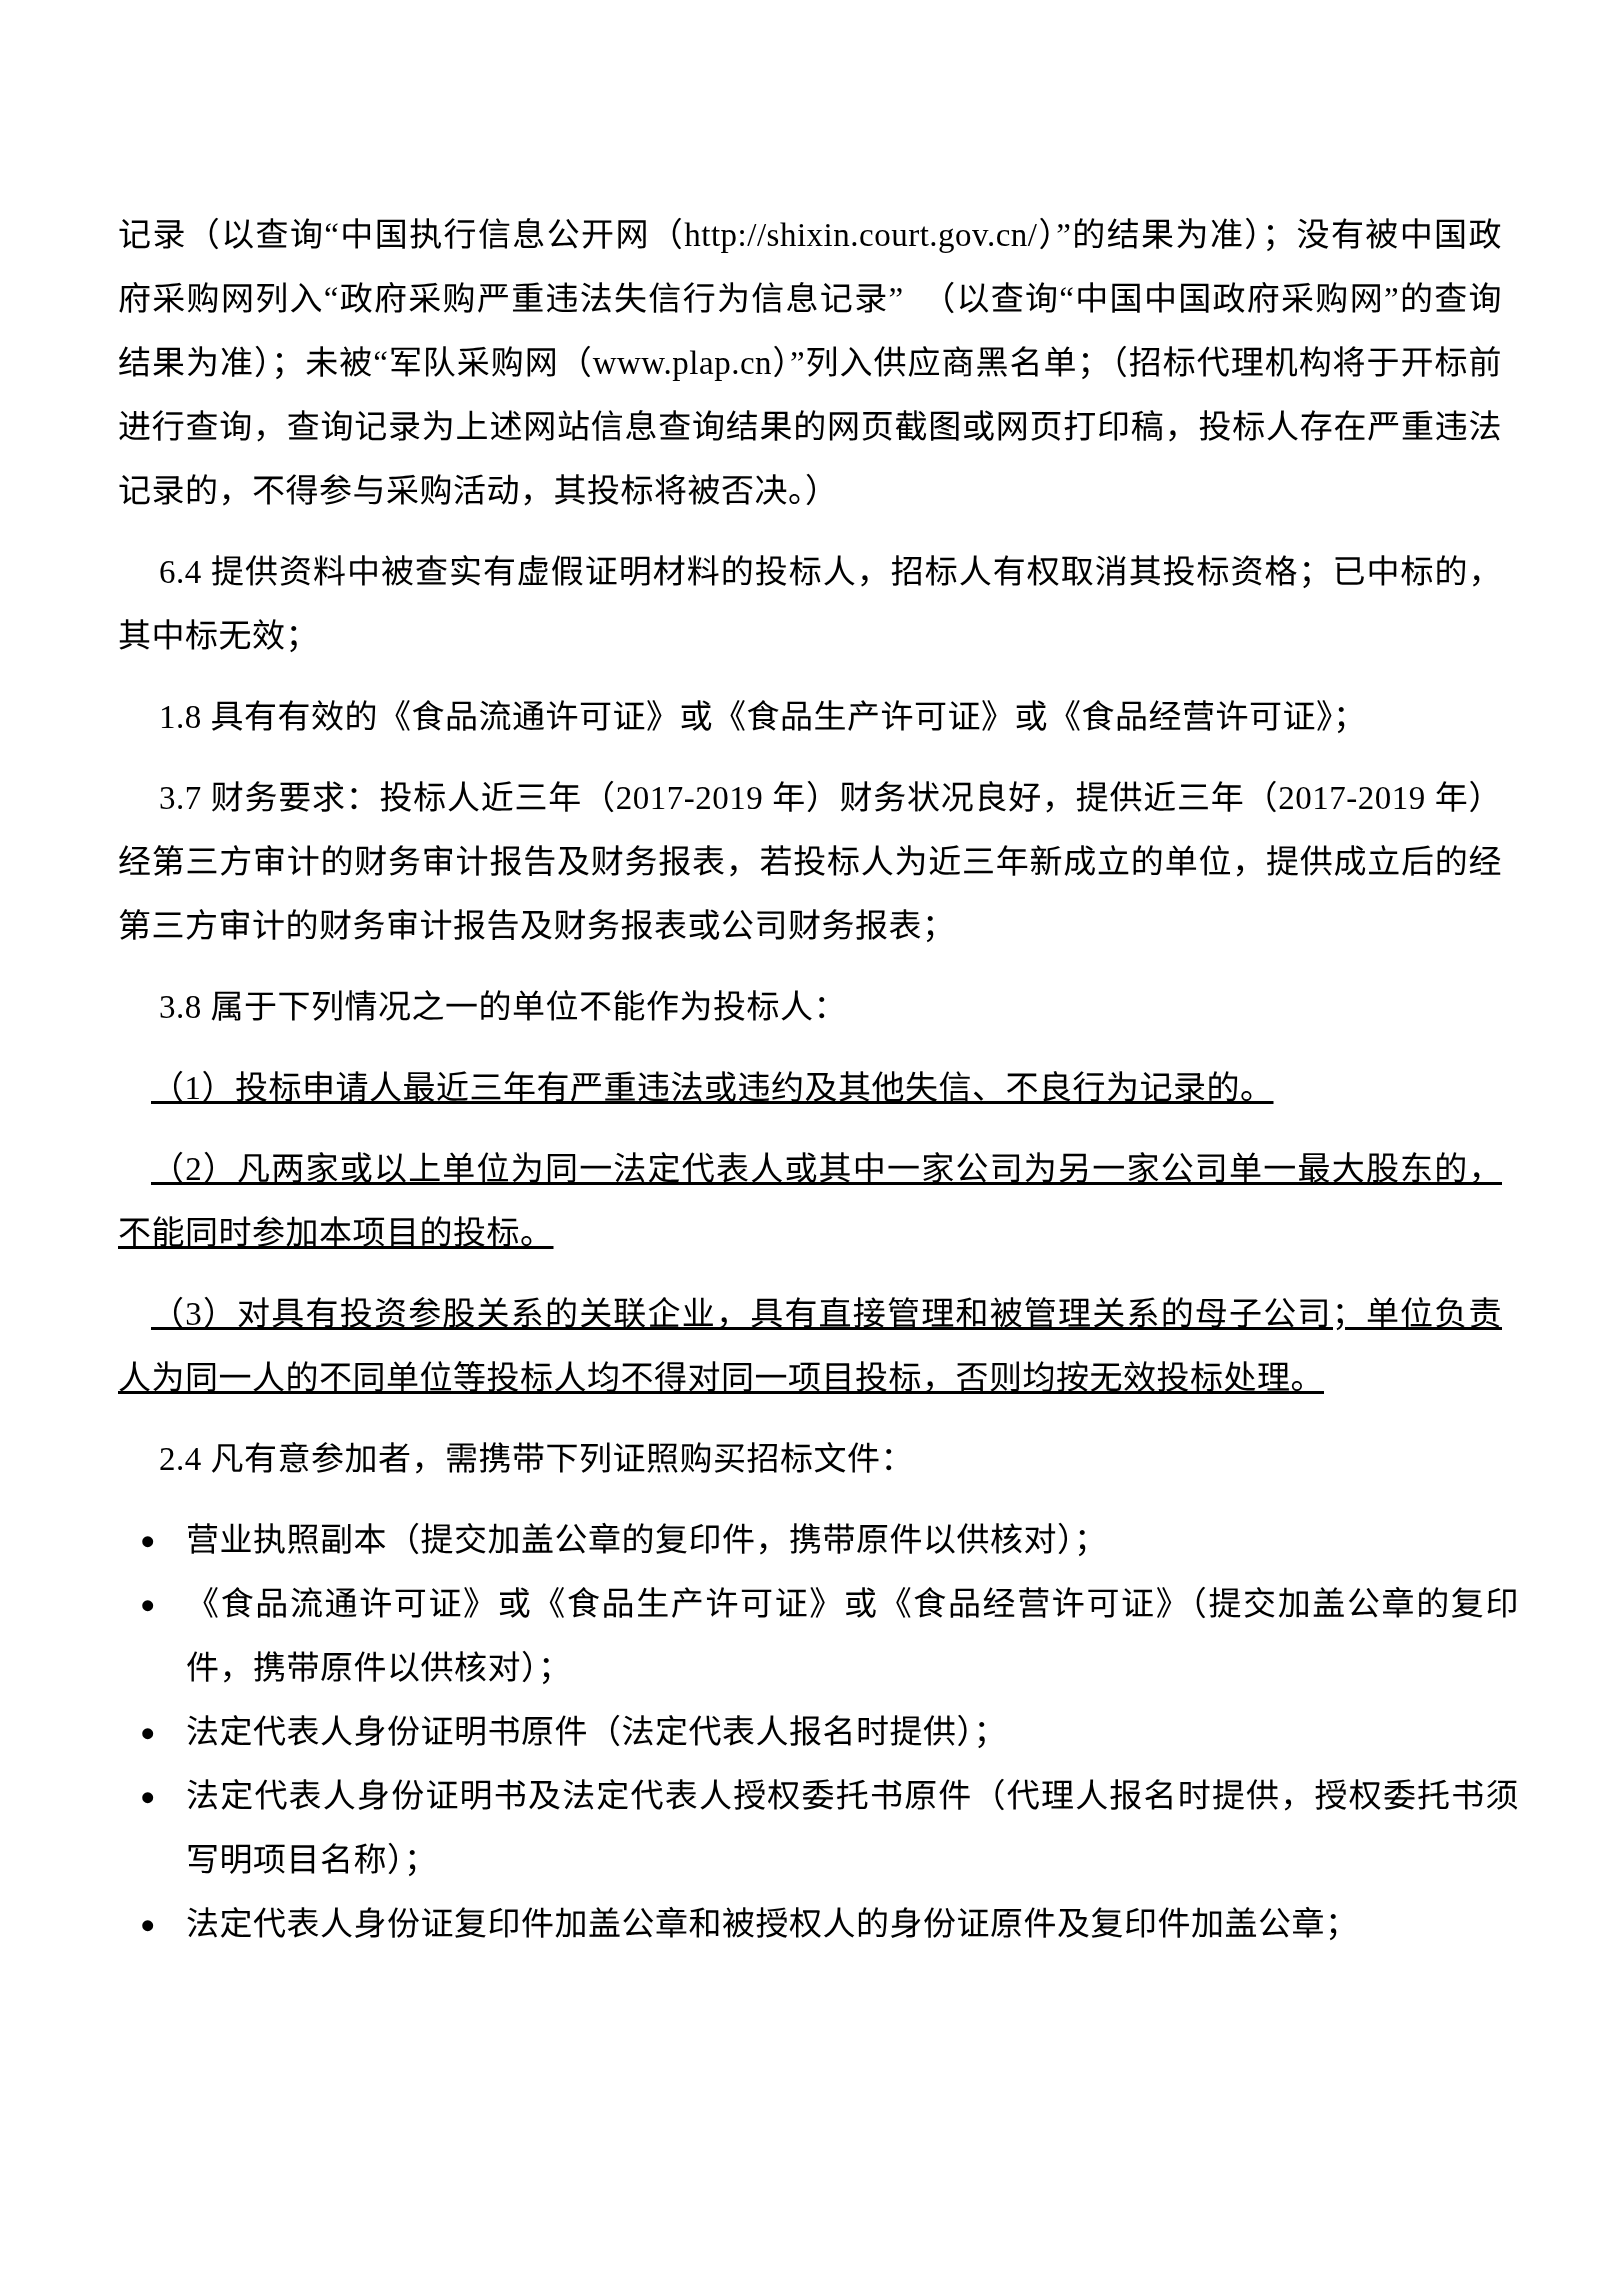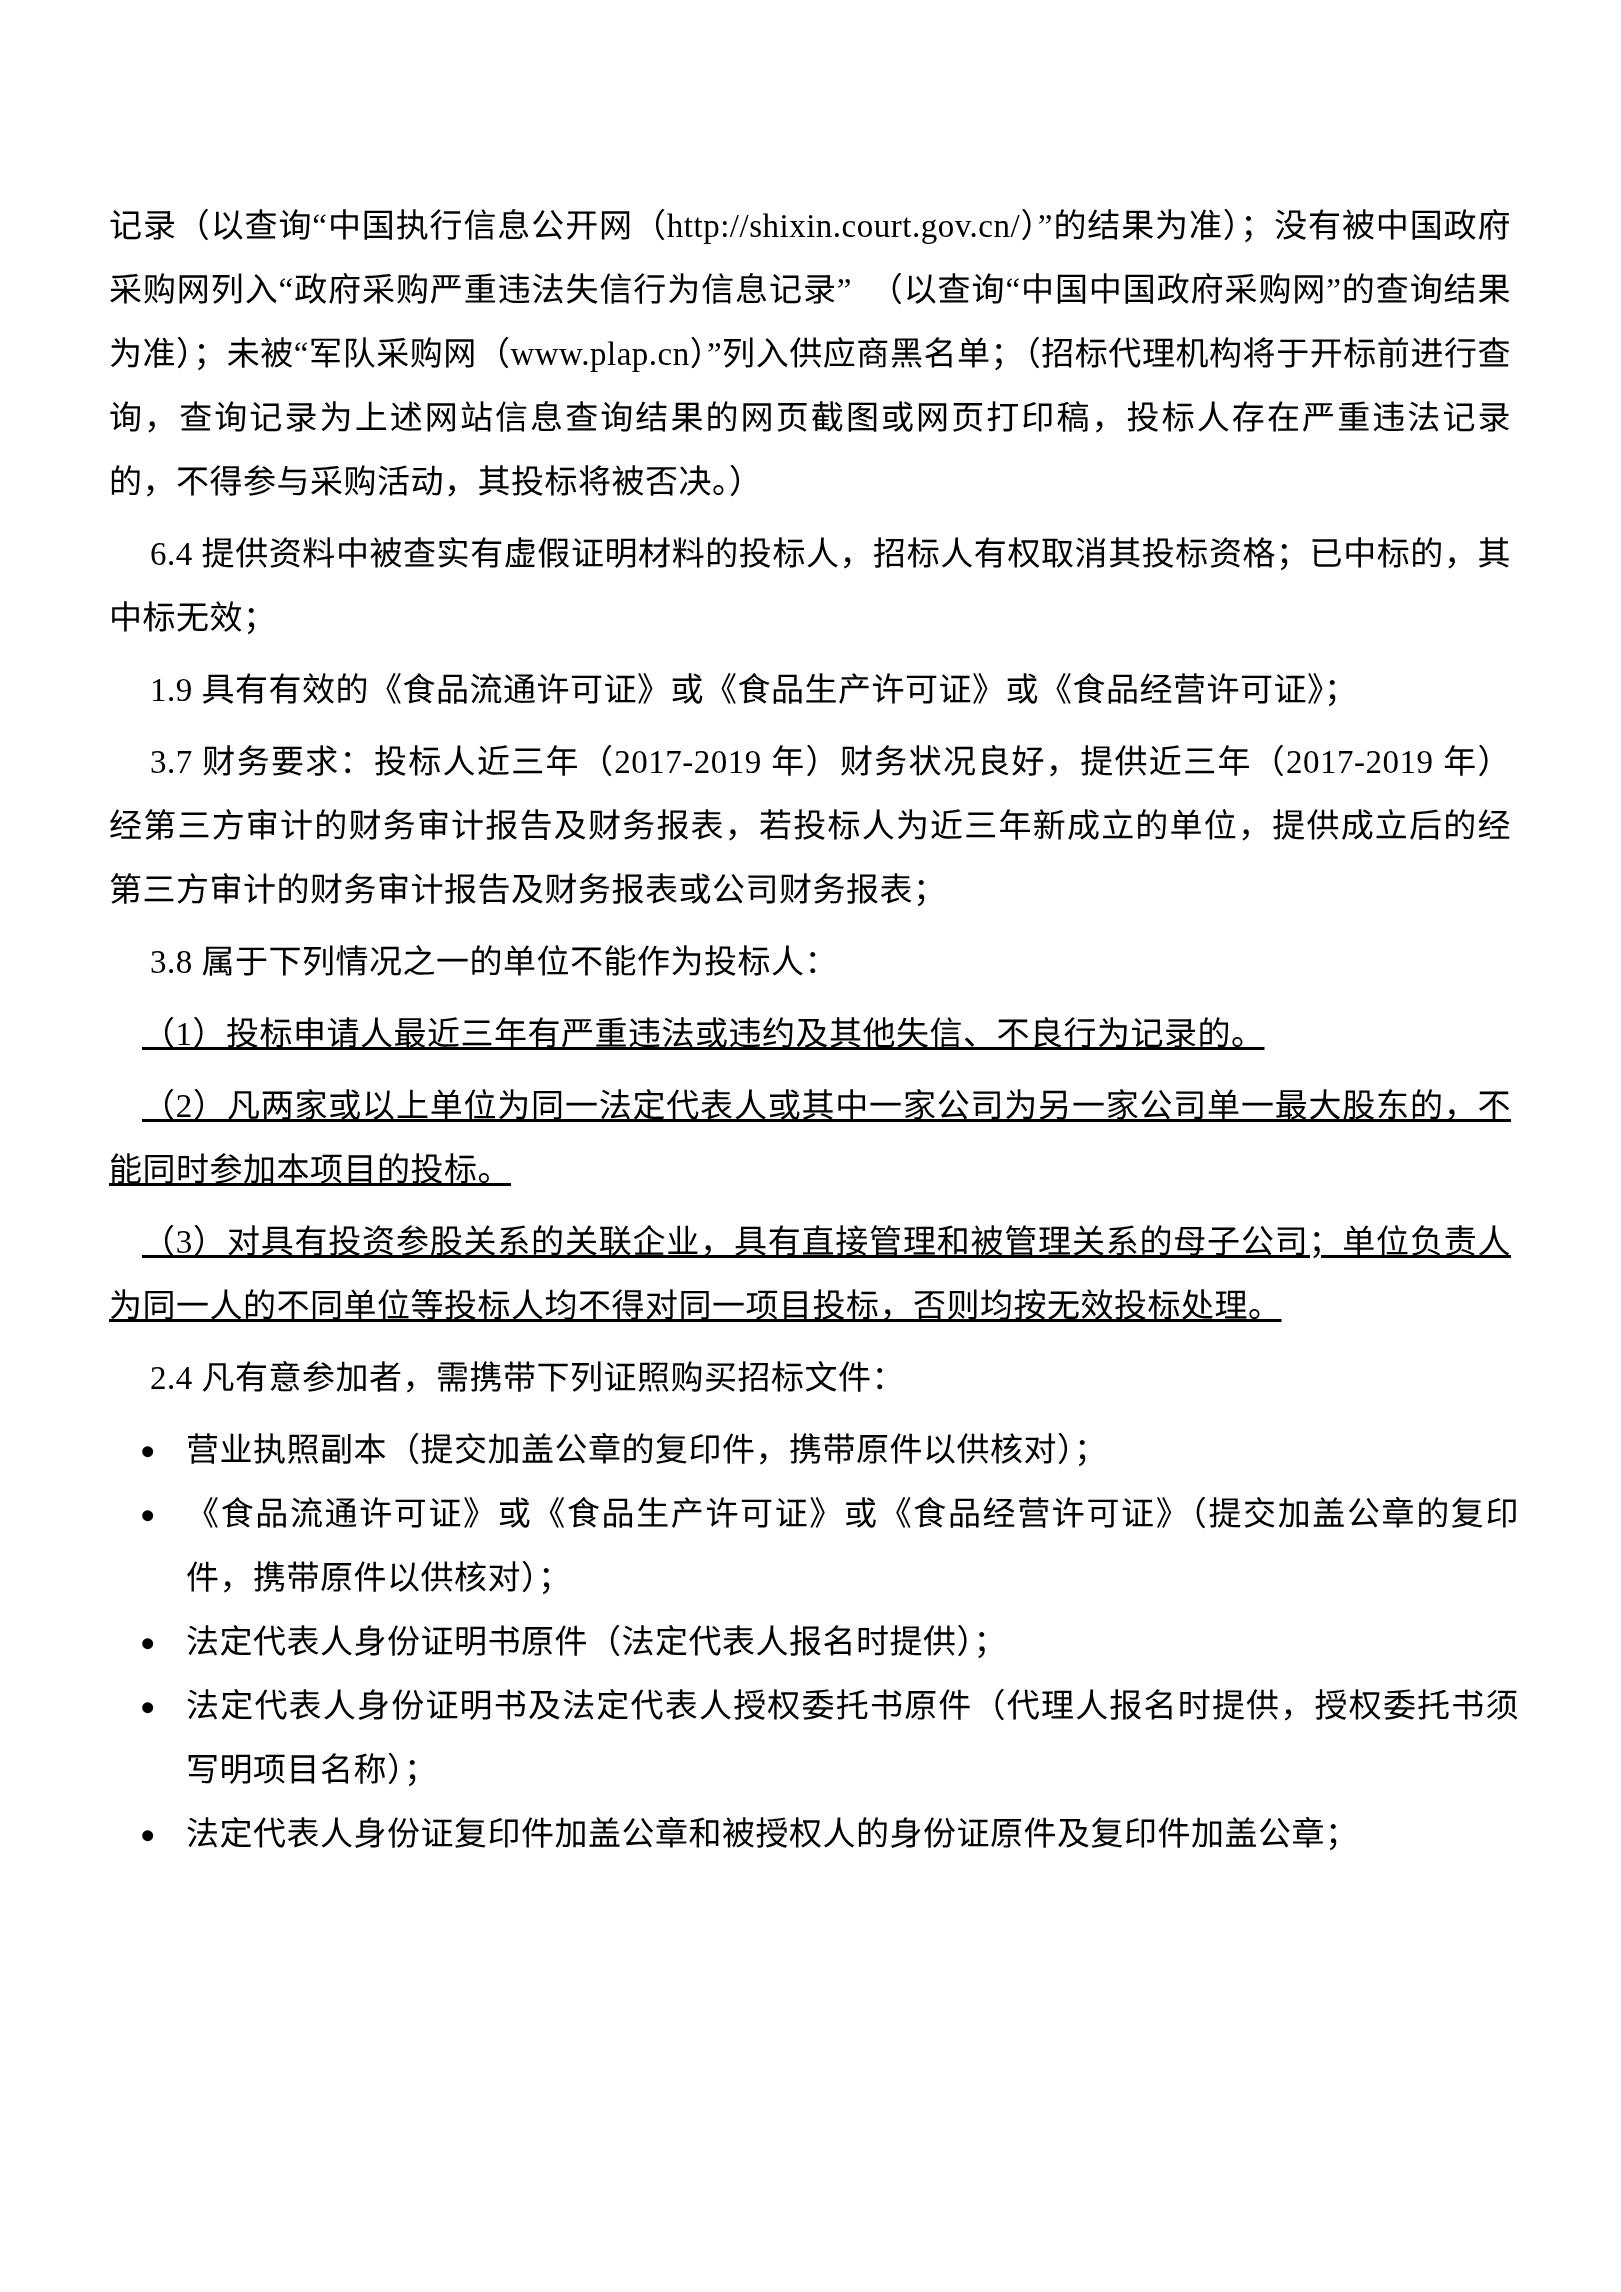--- a/index.html
+++ b/index.html
@@ -21,21 +21,21 @@
     top: 186px;
     width: 1418px;
     color: #000000;
     font-size: 33px;
     line-height: 64px;
     text-align: justify;
     text-justify: inter-ideograph;
     letter-spacing: 0.5px;
   }
   p.para {
-    margin: 8px;
+    margin: 17px;
     padding: 0;
   }
   .indent-num { text-indent: 41px; }
   .indent-sub { text-indent: 33px; text-decoration: underline; }
   ul.bullet-list {
     list-style: none;
     margin: 0;
     padding: 0;
   }
   li.bullet-item {
@@ -55,21 +55,21 @@
 <body>
 
 <div class="page">
   <div class="content">
 
     <p class="para">记录（以查询“中国执行信息公开网（http://shixin.court.gov.cn/）”的结果为准）；没有被中国政府采购网列入“政府采购严重违法失信行为信息记录”　（以查询“中国中国政府采购网”的查询结果为准）；未被“军队采购网（www.plap.cn）”列入供应商黑名单；（招标代理机构将于开标前进行查询，查询记录为上述网站信息查询结果的网页截图或网页打印稿，投标人存在严重违法记录的，不得参与采购活动，其投标将被否决。）</p>
 
 
     <p class="para indent-num">6.4 提供资料中被查实有虚假证明材料的投标人，招标人有权取消其投标资格；已中标的，其中标无效；</p>
 
-    <p class="para indent-num">1.9 具有有效的《食品流通许可证》或《食品生产许可证》或《食品经营许可证》；</p>
+    <p class="para indent-num">1.8 具有有效的《食品流通许可证》或《食品生产许可证》或《食品经营许可证》；</p>
 
     <p class="para indent-num">3.7 财务要求：投标人近三年（2017-2019 年）财务状况良好，提供近三年（2017-2019 年）经第三方审计的财务审计报告及财务报表，若投标人为近三年新成立的单位，提供成立后的经第三方审计的财务审计报告及财务报表或公司财务报表；</p>
 
     <p class="para indent-num">3.8 属于下列情况之一的单位不能作为投标人：</p>
 
     <p class="para indent-sub">（1）投标申请人最近三年有严重违法或违约及其他失信、不良行为记录的。</p>
 
     <p class="para indent-sub">（2）凡两家或以上单位为同一法定代表人或其中一家公司为另一家公司单一最大股东的，不能同时参加本项目的投标。</p>
 
     <p class="para indent-sub">（3）对具有投资参股关系的关联企业，具有直接管理和被管理关系的母子公司；单位负责人为同一人的不同单位等投标人均不得对同一项目投标，否则均按无效投标处理。</p>

